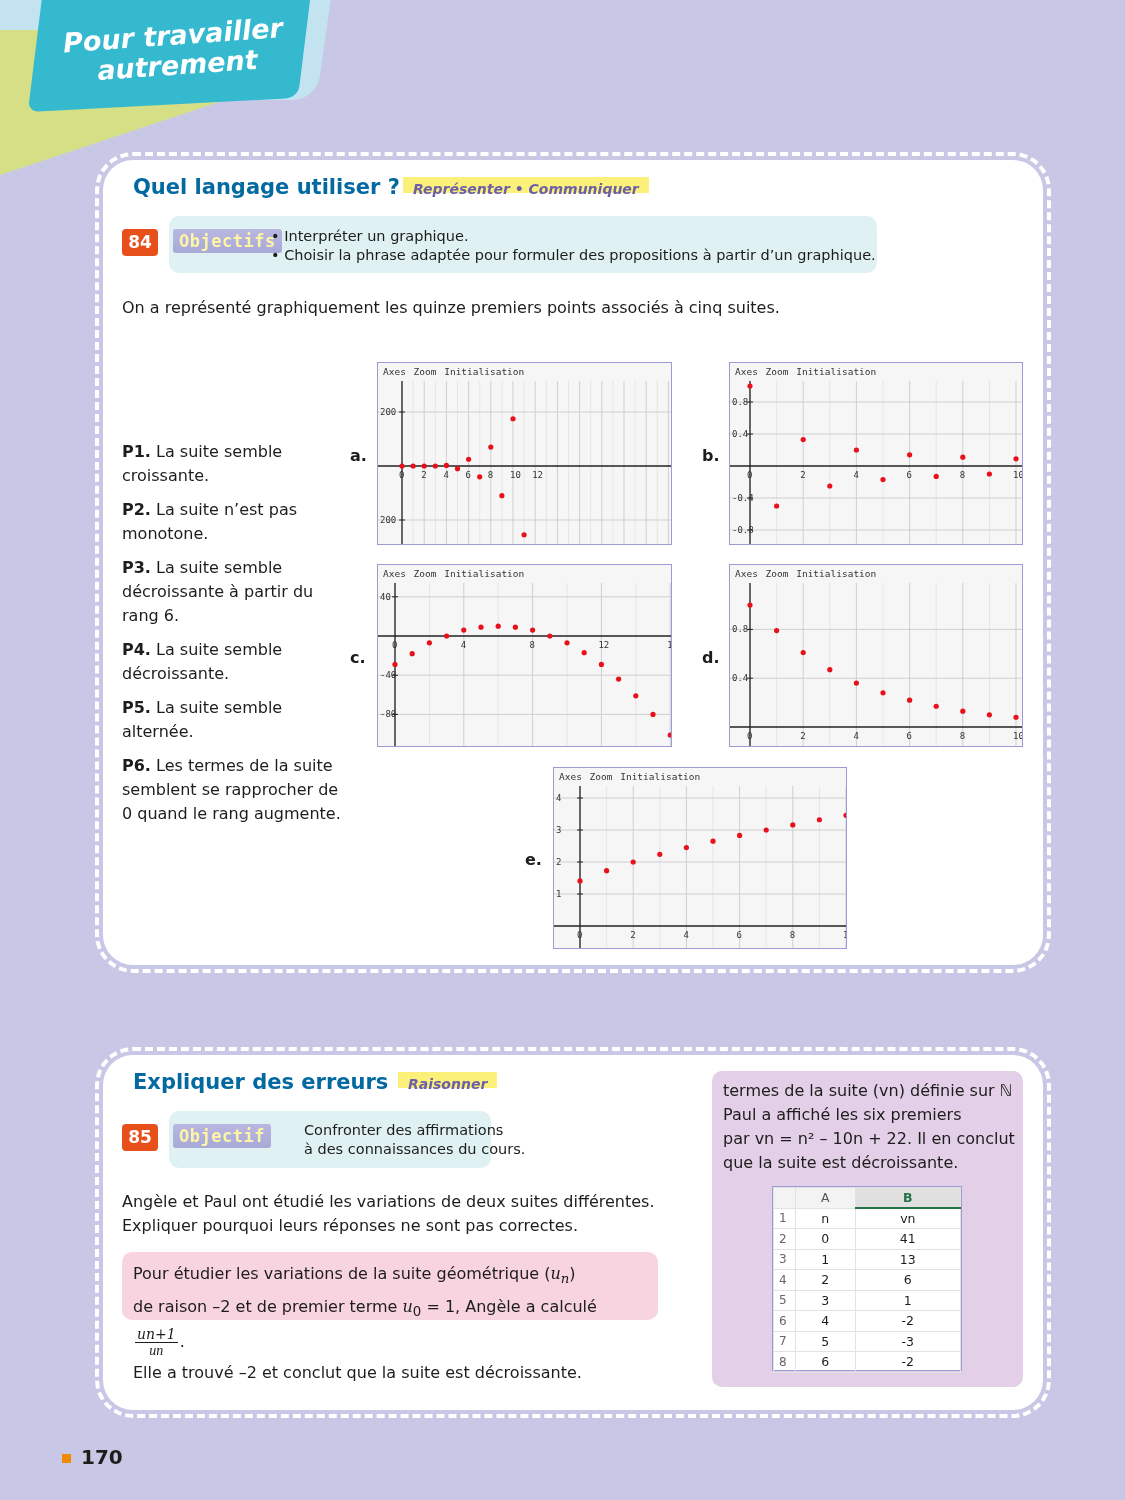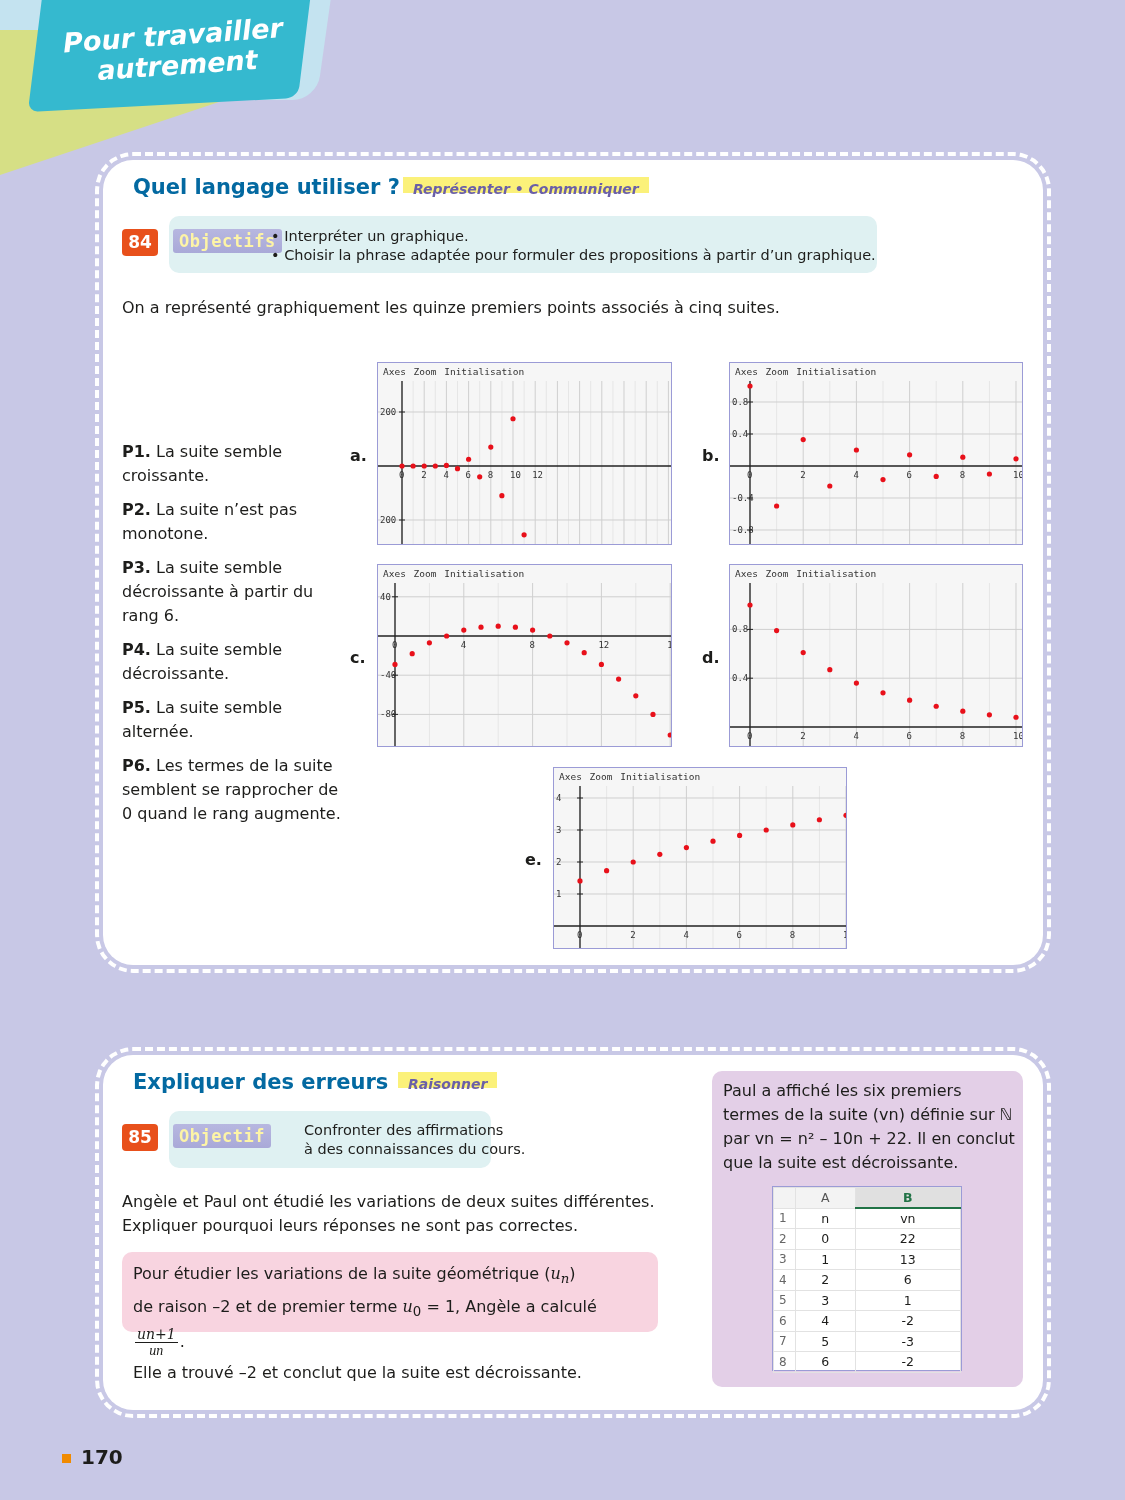--- a/index.html
+++ b/index.html
@@ -73,21 +73,21 @@
   .graph {
     position: absolute; background: #f6f6f6; border: 1.5px solid #9b9bd6;
   }
   .graph svg { position: absolute; left: 0; top: 0; }
   .g-menu {
     position: absolute; left: 5px; top: 3px; font-family: "DejaVu Sans Mono", monospace;
     font-size: 9.5px; color: #333; word-spacing: 2px;
   }
 
   .case-box {
-    position: absolute; left: 122px; top: 1252px; width: 536px; height: 80px;
+    position: absolute; left: 122px; top: 1252px; width: 536px; height: 68px;
     background: #f8d4e0; border-radius: 10px; padding: 8px 11px; font-size: 16px; line-height: 28px;
   }
   .case-box i { font-family: "DejaVu Serif", serif; font-style: italic; }
   .frac { display: inline-block; vertical-align: middle; text-align: center; font-family: "DejaVu Serif", serif; font-style: italic; font-size: 14px; line-height: 16px; margin: 0 2px; }
   .frac .num { display: block; border-bottom: 1px solid #1d1d1b; padding: 0 2px; }
   .frac .den { display: block; font-family: Liberation Serif, serif; }
 
   .paul-box {
     position: absolute; left: 712px; top: 1071px; width: 311px; height: 316px;
     background: #e3cfe7; border-radius: 10px;
@@ -421,22 +421,22 @@
 </div>
 
 <div class="case-box">
   <div><span>Pour étudier les variations de la suite géométrique (</span><i>u</i><sub><i>n</i></sub>)</div>
   <div><span>de raison –2 et de premier terme </span><i>u</i><sub>0</sub><span> = 1, Angèle a calculé </span><span class="frac"><span class="num">un+1</span><span class="den">un</span></span>.</div>
   <div>Elle a trouvé –2 et conclut que la suite est décroissante.</div>
 </div>
 
 <div class="paul-box">
   <div class="paul-text">
+    <div>termes de la suite (vn) définie sur ℕ</div>
     <div>Paul a affiché les six premiers</div>
-    <div>termes de la suite (vn) définie sur ℕ</div>
     <div>par vn = n² – 10n + 22. Il en conclut</div>
     <div>que la suite est décroissante.</div>
   </div>
 </div>
 
 <div class="sheet">
   <table>
     <tbody>
         <tr class="hd">
       <td class="rh corner"></td>
@@ -444,21 +444,21 @@
       <td class="sel">B</td>
     </tr>
     <tr>
           <td class="rh">1</td>
           <td>n</td>
           <td>vn</td>
         </tr>
     <tr>
           <td class="rh">2</td>
           <td>0</td>
-          <td>22</td>
+          <td>41</td>
         </tr>
     <tr>
           <td class="rh">3</td>
           <td>1</td>
           <td>13</td>
         </tr>
     <tr>
           <td class="rh">4</td>
           <td>2</td>
           <td>6</td>

